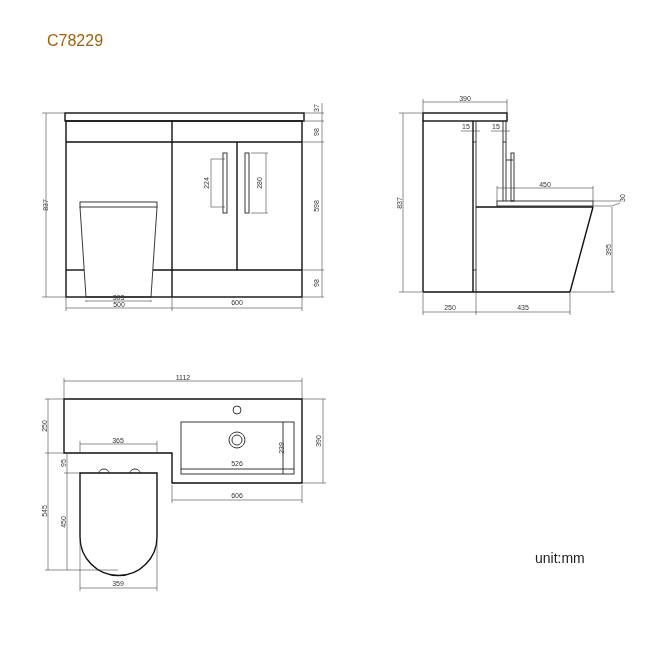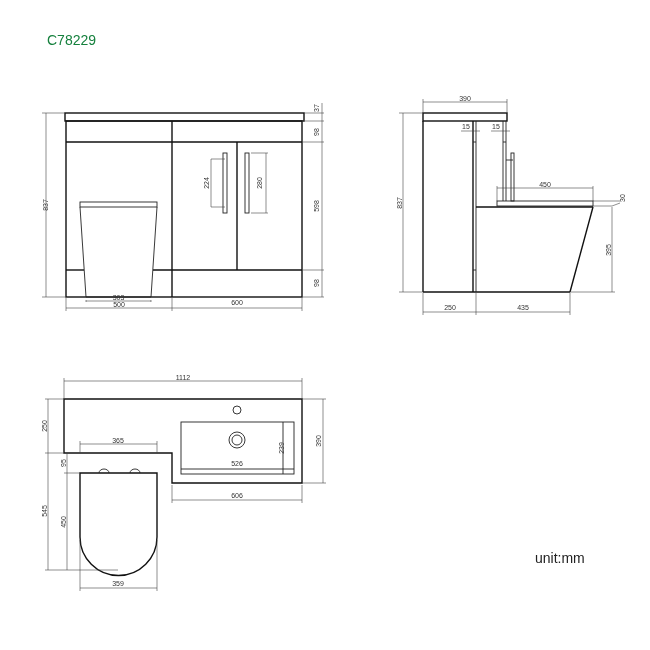--- a/index.html
+++ b/index.html
@@ -1,18 +1,18 @@
 <!DOCTYPE html>
 <html><head>
 <meta charset="utf-8">
 <style>
   html, body { margin: 0; padding: 0; background: #ffffff; }
   body { width: 650px; height: 650px; position: relative; overflow: hidden;
          font-family: "Liberation Sans", sans-serif; }
-  .title { position: absolute; left: 47px; top: 32px; font-size: 14px; color: #15803d; }
+  .title { position: absolute; left: 47px; top: 32px; font-size: 16px; color: #a16207; }
   .unit { position: absolute; left: 535px; top: 550px; font-size: 14px; color: #222; text-align: right; }
   svg { position: absolute; left: 0; top: 0; }
   svg text { font-family: "Liberation Sans", sans-serif; font-size: 7px; fill: #333; }
   .thick { stroke: #111; stroke-width: 1.4; fill: none; }
   .thin { stroke: #444; stroke-width: 0.6; fill: none; }
   .med { stroke: #222; stroke-width: 0.9; fill: none; }
 </style>
 </head>
 <body>
 

